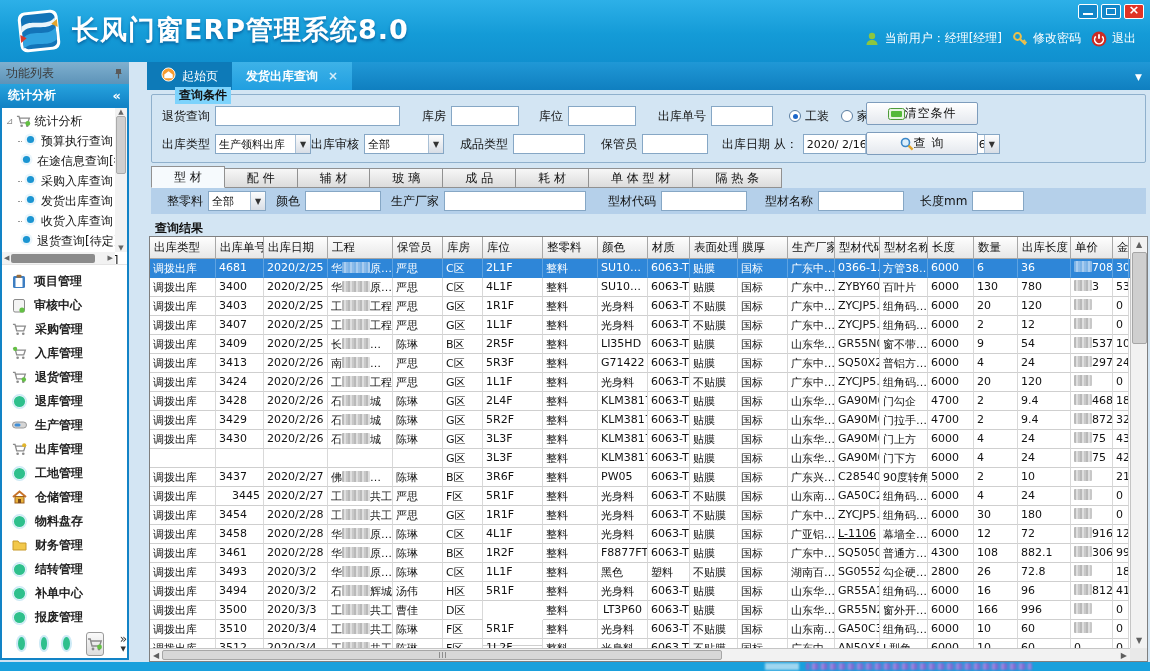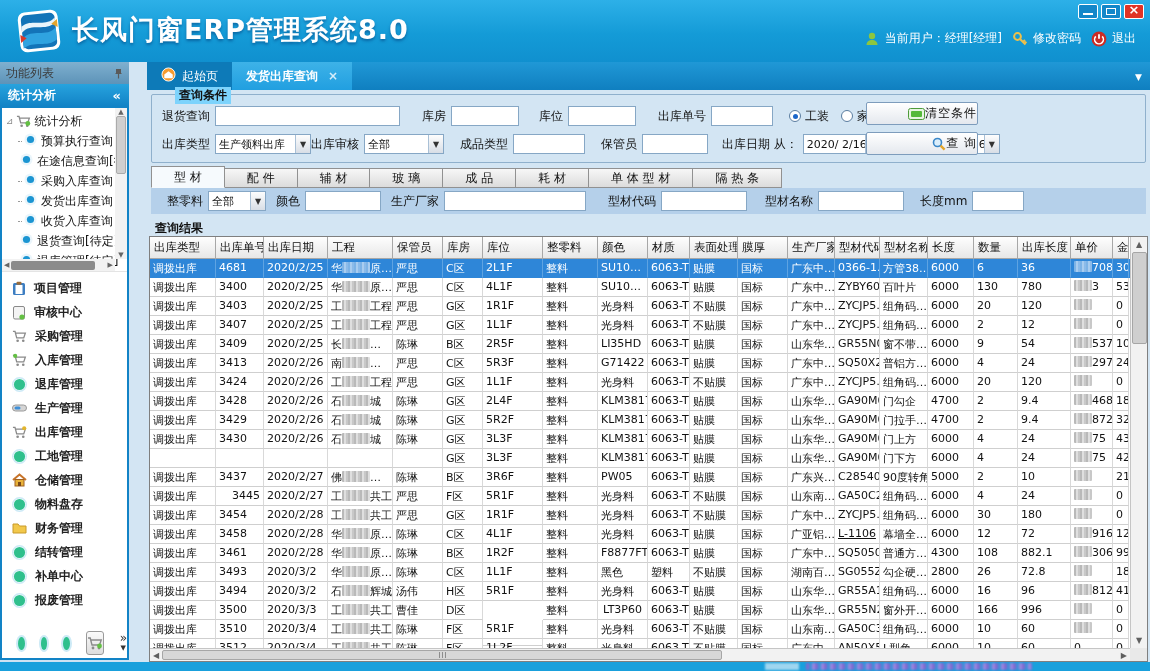--- a/index.html
+++ b/index.html
@@ -73,21 +73,21 @@
   .qlabel{white-space:nowrap;margin-right:5px}
   .qinput{height:20px;background:#fff;border:1px solid #86a7c5}
   .combo{height:20px;background:#fff;border:1px solid #86a7c5;display:flex;align-items:center;cursor:pointer}
   .combo .ctext{flex:1;padding:0 3px;white-space:nowrap;overflow:hidden;font-size:11px}
   .combo .cbtn{width:15px;height:100%;background:linear-gradient(#fdfdfd,#d8dee6);border-left:1px solid #a9c0d6;
     display:flex;align-items:center;justify-content:center;font-size:8px;color:#333}
   .radio{display:flex;align-items:center;gap:4px;margin-right:12px;cursor:pointer}
   .radio .rdot{width:12px;height:12px;border-radius:50%;border:1px solid #5a7da0;background:#fff;position:relative}
   .radio.checked .rdot::after{content:"";position:absolute;left:2.5px;top:2.5px;width:5px;height:5px;border-radius:50%;background:#1b66c9}
   .qbtn{position:absolute;left:714px;width:112px;height:23px;border:1px solid #7d9cbc;border-radius:2px;
-    background:linear-gradient(#fff,#e4e8ee);display:flex;align-items:center;justify-content:flex-end;gap:0;cursor:pointer}
+    background:linear-gradient(#fff,#e4e8ee);display:flex;align-items:center;justify-content:center;gap:0;cursor:pointer}
   .qbtn span{letter-spacing:1px}
 
   
   .mtabs{position:absolute;left:4px;top:76px;display:flex;align-items:flex-end;height:22px}
   .mtab{height:20px;padding:0 22px;display:flex;align-items:center;background:linear-gradient(#f7f7f7,#dcdcdc);
     border:1px solid #919191;border-left:none;cursor:pointer;white-space:nowrap}
   .mtab:first-child{border-left:1px solid #919191}
   .mtab.active{height:22px;background:#f6fafd;border-bottom:1px solid #f6fafd;font-weight:normal}
   .band{position:absolute;left:4px;right:4px;top:98px;height:26px;background:#b5d0ea;
     display:flex;align-items:center;padding-left:6px}
@@ -307,20 +307,31 @@
                 <path d="M1 2h2.2l1.8 7h7.5l1.7-5H4.2" fill="none" stroke="#8a8a8a" stroke-width="1.4"></path>
                 <circle cx="6" cy="12" r="1.4" fill="#8a8a8a"></circle>
                 <circle cx="12" cy="12" r="1.4" fill="#8a8a8a"></circle>
                 <circle cx="3.4" cy="2.6" r="2.2" fill="#63c043"></circle>
               </svg>
             </span>
             <span>入库管理</span>
           </div>
           <div class="menu-item">
             <span>
+              <svg width="15" height="14" viewBox="0 0 16 14">
+                <path d="M1 2h2.2l1.8 7h7.5l1.7-5H4.2" fill="none" stroke="#8a8a8a" stroke-width="1.4"></path>
+                <circle cx="6" cy="12" r="1.4" fill="#8a8a8a"></circle>
+                <circle cx="12" cy="12" r="1.4" fill="#8a8a8a"></circle>
+                <circle cx="12.6" cy="9.6" r="2.4" fill="#63c043"></circle>
+              </svg>
+            </span>
+            <span>退货管理</span>
+          </div>
+          <div class="menu-item">
+            <span>
               <svg width="15" height="15" viewBox="0 0 15 15">
                 <circle cx="7.5" cy="7.5" r="6.8" fill="none" stroke="#cdeaf6" stroke-width="1.4"></circle>
                 <circle cx="7.5" cy="7.5" r="5.6" fill="#2fc08d"></circle>
               </svg>
             </span>
             <span>退库管理</span>
           </div>
           <div class="menu-item">
             <span>
               <svg width="15" height="12" viewBox="0 0 15 12">

